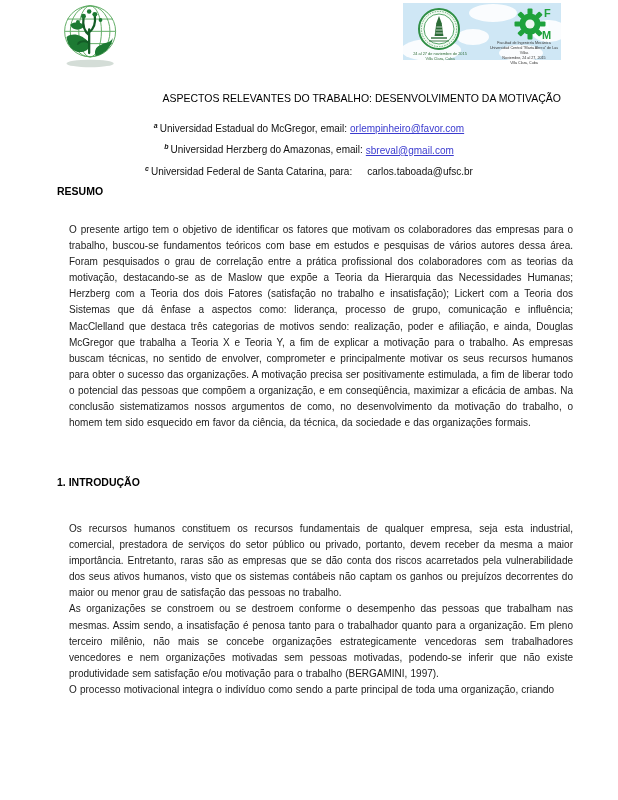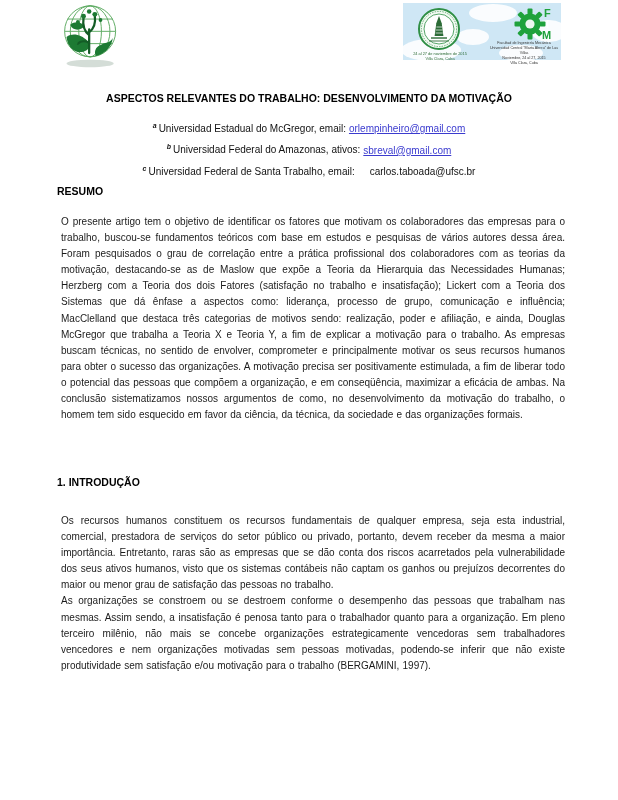--- a/index.html
+++ b/index.html
@@ -21,34 +21,34 @@
   .mas-dates{font-size:5.3px;font-weight:bold;color:#101010;margin-top:5px;white-space:nowrap;}
 
   .logo-right{position:absolute;left:403px;top:3px;width:158px;height:57px;}
   .sky-svg{position:absolute;left:0;top:0;width:158px;height:57px;}
   .seal-svg{position:absolute;left:14px;top:4px;width:44px;height:44px;}
   .seal-cap{position:absolute;left:-2px;top:48px;width:78px;text-align:center;font-size:3.9px;color:#2c6b36;line-height:1.3;}
   .fim-svg{position:absolute;left:110px;top:4px;width:46px;height:34px;}
   .fim-cap{position:absolute;left:84px;top:38px;width:74px;text-align:center;font-size:3.7px;color:#333;line-height:1.35;}
 
   
-  .doc-title{position:absolute;left:57px;top:85px;width:504px;text-align:center;
-    font-size:10.5px;font-weight:bold;color:#000;}
+  .doc-title{position:absolute;left:57px;top:85px;width:504px;text-align:right;
+    font-size:10.5px;font-weight:normal;color:#000;}
   .authors{position:absolute;left:57px;top:117px;width:504px;text-align:center;
     font-size:10px;line-height:18px;color:#111;}
   .authors sup{font-style:italic;font-weight:bold;font-size:7px;margin-right:2px;}
   .email-link{color:#3b3bcf;text-decoration:underline;margin-left:3px;cursor:pointer;}
   .email-plain{margin-left:15px;color:#111;}
 
   .sec-heading{position:absolute;left:57px;width:504px;font-size:10.5px;font-weight:bold;color:#000;margin:0;}
   .resumo-heading{top:185px;}
   .intro-heading{top:476px;}
 
   .body-text{position:absolute;left:57px;width:504px;font-size:10px;line-height:16.1px;
-    text-align:justify;color:#1b1b1b;margin:4px;word-spacing:0.4px;}
+    text-align:justify;color:#1b1b1b;margin:12px;word-spacing:0.4px;}
   .resumo-body{top:210px;}
   .intro-body{top:509px;}
   .intro-body p{margin:0;text-align:justify;}
 
   .keywords{position:absolute;left:57px;top:450px;width:504px;font-size:10px;color:#1b1b1b;margin:0;}
   .keywords b{font-weight:bold;}
 </style>
 </head>
 <body>
 
@@ -134,33 +134,34 @@
         <div>Noviembre, 24 al 27, 2015</div>
         <div>Villa Clara, Cuba</div>
       </div>
     </div>
   </div>
 
   <h1 class="doc-title">ASPECTOS RELEVANTES DO TRABALHO: DESENVOLVIMENTO DA MOTIVAÇÃO</h1>
 
   <div class="authors">
     <div class="author-line">
-      <sup>a</sup><span>Universidad Estadual do McGregor, email:</span><a class="email-link">orlempinheiro@gmail.com</a>
+      <sup>a</sup><span>Universidad Estadual do McGregor, email:</span><a class="email-link">orlempinheiro@favor.com</a>
     </div>
     <div class="author-line">
-      <sup>b</sup><span>Universidad Federal do Amazonas, ativos:</span><a class="email-link">sbreval@gmail.com</a>
+      <sup>b</sup><span>Universidad Herzberg do Amazonas, email:</span><a class="email-link">sbreval@gmail.com</a>
     </div>
     <div class="author-line">
-      <sup>c</sup><span>Universidad Federal de Santa Trabalho, email:</span><span class="email-plain">carlos.taboada@ufsc.br</span>
+      <sup>c</sup><span>Universidad Federal de Santa Catarina, para:</span><span class="email-plain">carlos.taboada@ufsc.br</span>
     </div>
   </div>
 
   <h2 class="sec-heading resumo-heading">RESUMO</h2>
   <p class="body-text resumo-body">O presente artigo tem o objetivo de identificar os fatores que motivam os colaboradores das empresas para o trabalho, buscou-se fundamentos teóricos com base em estudos e pesquisas de vários autores dessa área. Foram pesquisados o grau de correlação entre a prática profissional dos colaboradores com as teorias da motivação, destacando-se as de Maslow que expõe a Teoria da Hierarquia das Necessidades Humanas; Herzberg com a Teoria dos dois Fatores (satisfação no trabalho e insatisfação); Lickert com a Teoria dos Sistemas que dá ênfase a aspectos como: liderança, processo de grupo, comunicação e influência; MacClelland que destaca três categorias de motivos sendo: realização, poder e afiliação, e ainda, Douglas McGregor que trabalha a Teoria X e Teoria Y, a fim de explicar a motivação para o trabalho. As empresas buscam técnicas, no sentido de envolver, comprometer e principalmente motivar os seus recursos humanos para obter o sucesso das organizações. A motivação precisa ser positivamente estimulada, a fim de liberar todo o potencial das pessoas que compõem a organização, e em conseqüência, maximizar a eficácia de ambas. Na conclusão sistematizamos nossos argumentos de como, no desenvolvimento da motivação do trabalho, o homem tem sido esquecido em favor da ciência, da técnica, da sociedade e das organizações formais.</p>
 
 
   <h2 class="sec-heading intro-heading">1. INTRODUÇÃO</h2>
   <div class="body-text intro-body">
     <p>Os recursos humanos constituem os recursos fundamentais de qualquer empresa, seja esta industrial, comercial, prestadora de serviços do setor público ou privado, portanto, devem receber da mesma a maior importância. Entretanto, raras são as empresas que se dão conta dos riscos acarretados pela vulnerabilidade dos seus ativos humanos, visto que os sistemas contábeis não captam os ganhos ou prejuízos decorrentes do maior ou menor grau de satisfação das pessoas no trabalho.</p>
     <p>As organizações se constroem ou se destroem conforme o desempenho das pessoas que trabalham nas mesmas. Assim sendo, a insatisfação é penosa tanto para o trabalhador quanto para a organização. Em pleno terceiro milênio, não mais se concebe organizações estrategicamente vencedoras sem trabalhadores vencedores e nem organizações motivadas sem pessoas motivadas, podendo-se inferir que não existe produtividade sem satisfação e/ou motivação para o trabalho (BERGAMINI, 1997).</p>
+    <p>O processo motivacional integra o indivíduo como sendo a parte principal de toda uma organização, criando</p>
   </div>
 
 </div>
 
 </body></html>

